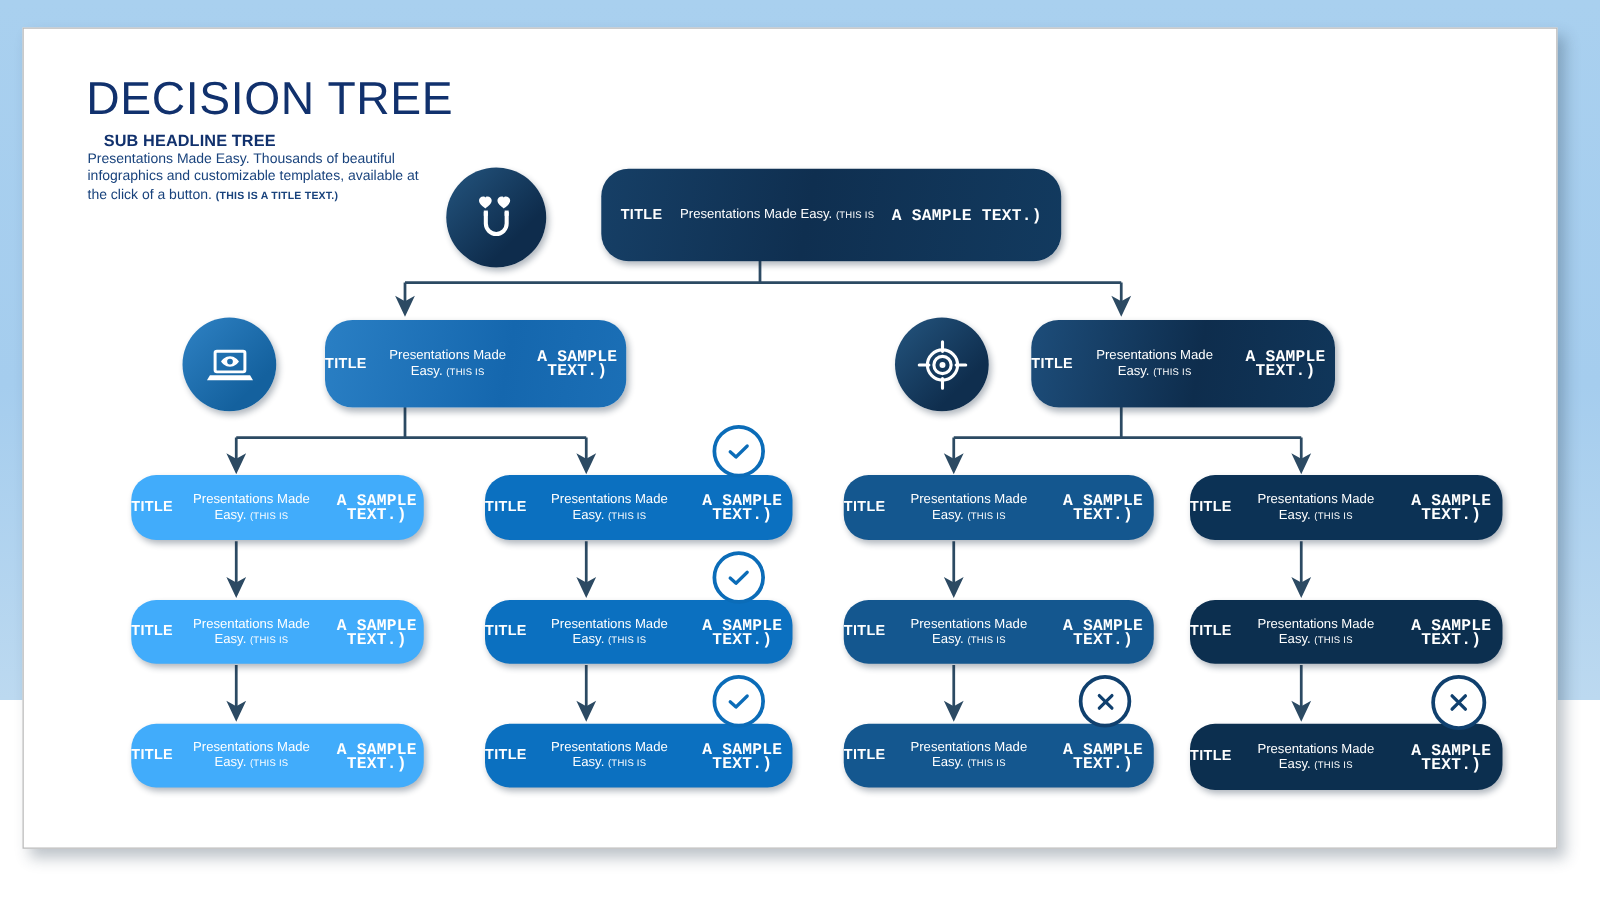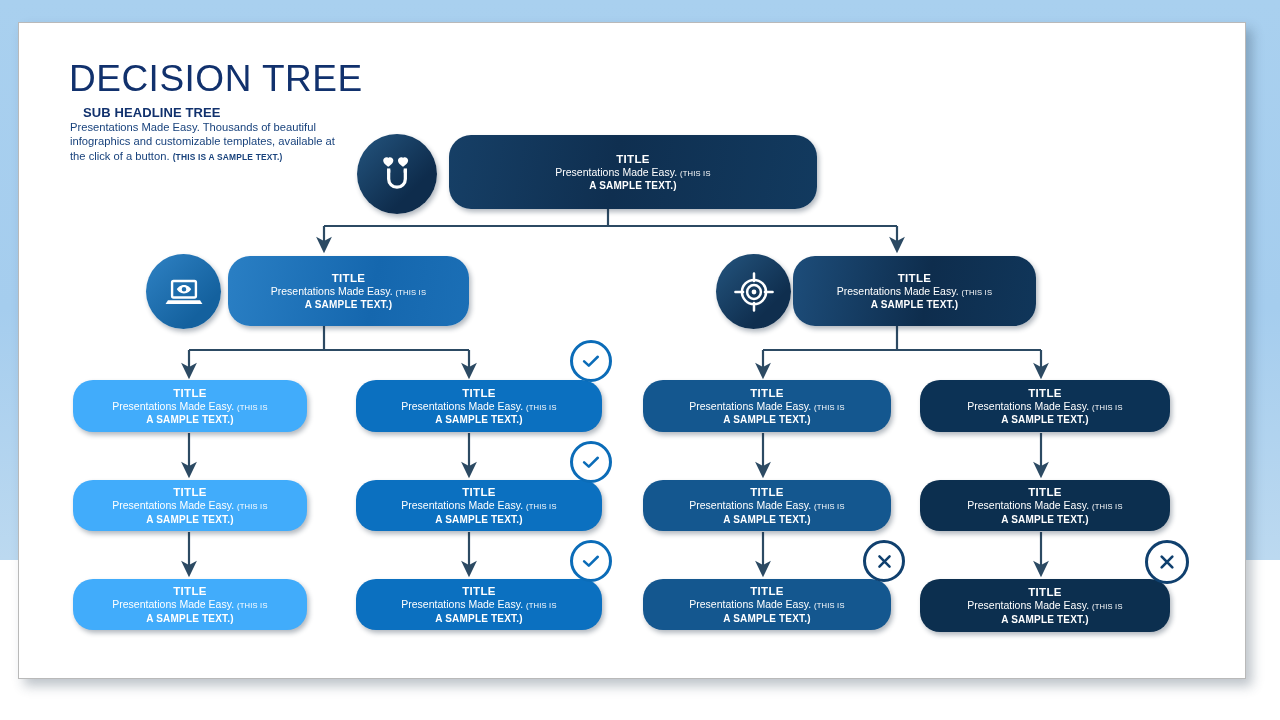--- a/index.html
+++ b/index.html
@@ -70,46 +70,47 @@
     height: 655px;
     pointer-events: none;
   }
   
   .node {
     position: absolute;
     box-sizing: border-box;
     color: #ffffff;
     text-align: center;
     display: flex;
-    flex-direction: column;
     justify-content: center;
     align-items: center;
     box-shadow: 2px 3px 5px rgba(20,40,60,.33);
+    margin-left: 32px;
   }
   .node .n-title {
     font-size: 11.5px;
     font-weight: bold;
     letter-spacing: .3px;
     line-height: 13px;
   }
   .node .n-desc {
     font-size: 10.5px;
     line-height: 12.5px;
     padding: 0 14px;
   }
   .node .n-desc .small-caps {
     font-size: 7.6px;
     font-weight: normal;
     letter-spacing: .2px;
   }
   .node .n-desc2 {
-    font-size: 10px;
+    font-size: 13px;
     font-weight: bold;
     letter-spacing: .2px;
     line-height: 11px;
+    font-family: Liberation Mono, monospace;
   }
   
   .c-darkest { background: linear-gradient(100deg,#163f66 0%, #0f2f50 45%, #123a5f 100%); }
   .c-navy    { background: linear-gradient(100deg,#1d4d7a 0%, #0e2d4d 55%, #10365a 100%); }
   .c-mid     { background: linear-gradient(100deg,#2a7fc4 0%, #1567ae 60%, #1b6fb6 100%); }
   .c-medium  { background: #0b70c0; }
   .c-light   { background: #41acfb; }
   .c-steel   { background: #14578f; }
   .c-deep    { background: #0c3255; }
   .c-deep2   { background: #0c2f4f; }
@@ -140,21 +141,21 @@
 </style>
 </head>
 <body>
 
 <div id="stage">
   <div id="slide">
 
     <div class="title-main">DECISION TREE</div>
     <div class="sub-headline">SUB HEADLINE TREE</div>
     <div class="body-text">
-      <span>Presentations Made Easy. Thousands of beautiful infographics and customizable templates, available at the click of a button. </span><span class="small-caps">(THIS IS A SAMPLE TEXT.)</span>
+      <span>Presentations Made Easy. Thousands of beautiful infographics and customizable templates, available at the click of a button. </span><span class="small-caps">(THIS IS A TITLE TEXT.)</span>
     </div>
 
     <svg id="wires" viewBox="0 0 1226 655">
       <defs>
         <marker id="arw" markerWidth="9" markerHeight="9" refX="4.2" refY="4.2" orient="auto">
           <path d="M0.4,0.6 L8,4.2 L0.4,7.8 L2.4,4.2 Z" fill="#2c4a63"></path>
         </marker>
       </defs>
       <g stroke="#2c4a63" stroke-width="2.2" fill="none">
 

